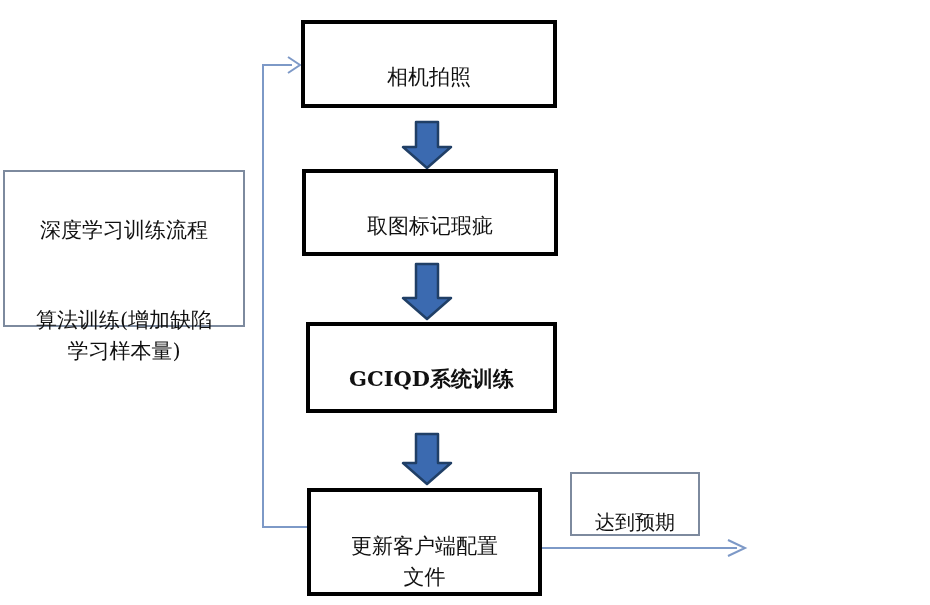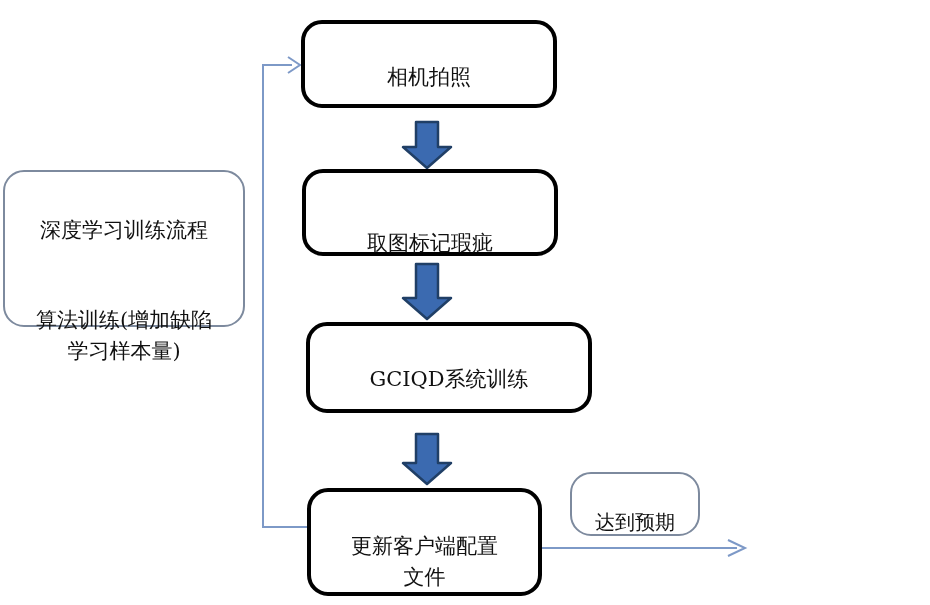--- a/index.html
+++ b/index.html
@@ -44,28 +44,27 @@
     stroke-width: 2.5;
     stroke-linejoin: round;
   }
   .node {
     position: absolute;
     background: #ffffff;
     text-align: center;
     font-size: 21px;
     line-height: 1.45;
     white-space: pre-line;
-    border-radius: 21px;
   }
   .node.strong { border: 4px solid var(--box-border-strong); }
   .node.light  { border: 2px solid var(--box-border-light); }
 
   .node-camera { left: 301px; top: 20px;  width: 256px; height: 88px;  padding-top: 8px;  }
-  .node-mark   { left: 302px; top: 169px; width: 256px; height: 87px;  padding-top: 25px;  }
-  .node-train  { left: 306px; top: 322px; width: 286px; height: 91px;  padding-top: 8px;  }
+  .node-mark   { left: 302px; top: 169px; width: 256px; height: 87px;  padding-top: 8px;  }
+  .node-train  { left: 306px; top: 322px; width: 251px; height: 91px;  padding-top: 8px; font-weight: bold;  }
   .node-update { left: 307px; top: 488px; width: 235px; height: 108px; padding-top: 9px; border-width: 5px; }
   .node-done   { left: 747px; top: 506px; width: 180px; height: 80px;  padding-top: 11px; }
   .node-expect { left: 570px; top: 472px; width: 130px; height: 64px;  padding-top: 5px; font-size: 20px; }
 
   .node-note {
     left: 3px; top: 170px; width: 242px; height: 157px;
     padding-top: 12px;
     line-height: 31px;
   }
   .node-note .note-body { margin-top: 28px; white-space: pre-line; }

